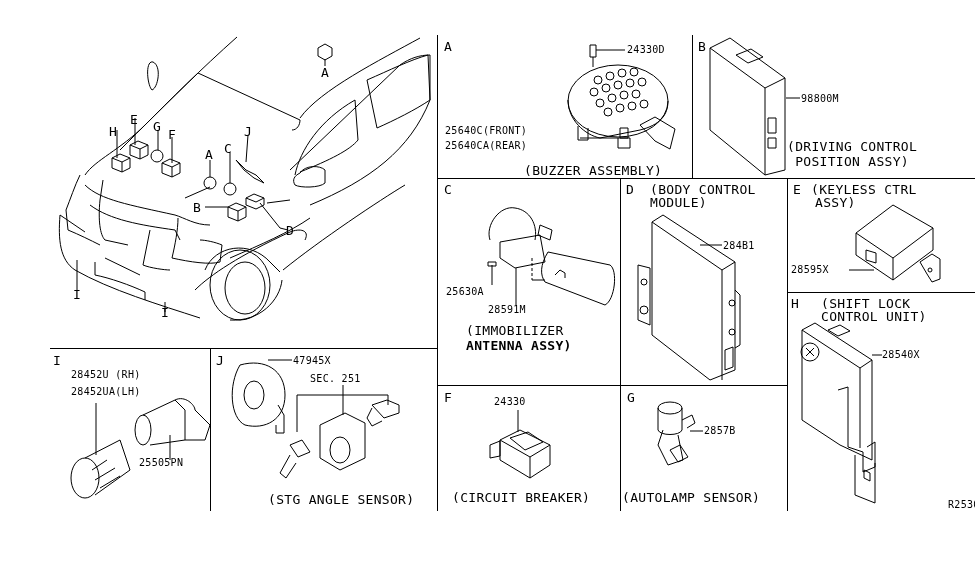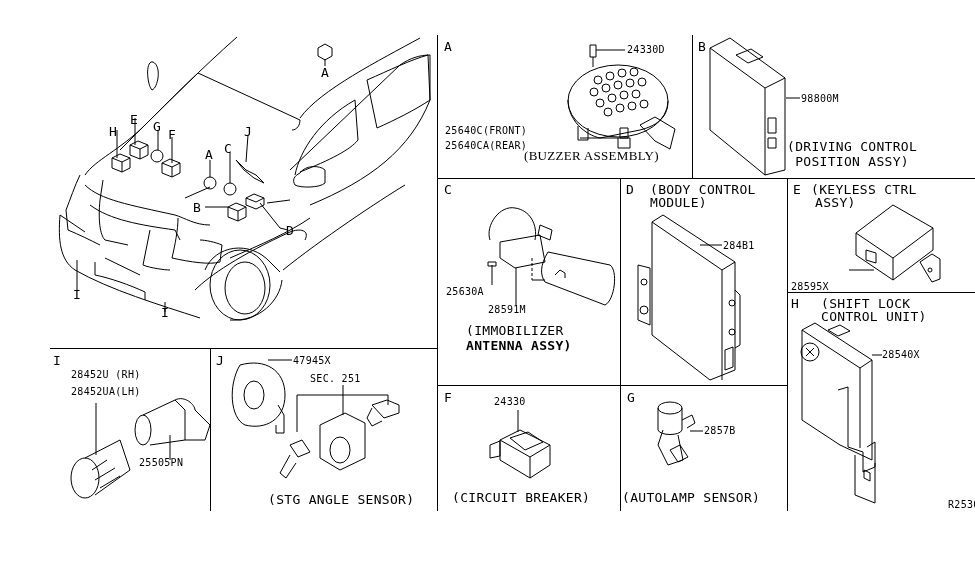--- a/index.html
+++ b/index.html
@@ -132,21 +132,21 @@
       <line x1="596" y1="50" x2="625" y2="50"></line>
       <path d="M640 125 l15 -8 l20 12 l-5 20 l-15 -8 z"></path>
       <path d="M578 126 l0 14 l10 0 l0 -12"></path>
       <path d="M620 128 l0 10 l8 0 l0 -10 z M618 138 l12 0 l0 10 l-12 0 z"></path>
       <line x1="580" y1="138" x2="618" y2="138"></line>
     </svg>
     <span class="lbl pane-letter" style="left:444px;top:40px;">A</span>
     <span class="lbl" style="left:627px;top:43px;">24330D</span>
     <span class="lbl" style="left:445px;top:124px;">25640C(FRONT)</span>
     <span class="lbl" style="left:445px;top:139px;">25640CA(REAR)</span>
-    <span class="lbl cap" style="left:524px;top:149px;font-family:Liberation Serif, serif;">(BUZZER ASSEMBLY)</span>
+    <span class="lbl cap" style="left:524px;top:164px;">(BUZZER ASSEMBLY)</span>
   </div>
 
   <div>
     <svg class="art" width="975" height="566" fill="none" stroke="#000" stroke-width="1">
       <path d="M710 48 L730 38 L785 78 L785 170 L765 175 L710 130 Z"></path>
       <path d="M710 48 L765 88 L785 78"></path>
       <path d="M765 88 L765 175"></path>
       <path d="M736 55 l15 -6 l12 8 l-15 6 z"></path>
       <path d="M768 118 l8 0 l0 15 l-8 0 z"></path>
       <path d="M768 138 l8 0 l0 10 l-8 0 z"></path>
@@ -205,21 +205,21 @@
       <path d="M856 233 L856 255 L893 280 L893 258"></path>
       <path d="M893 280 L933 250 L933 228"></path>
       <path d="M866 250 l10 3 l0 10 l-10 -3 z"></path>
       <path d="M920 262 l12 -8 l8 5 l0 20 l-8 3 l-5 -8 z"></path>
       <circle cx="930" cy="270" r="2"></circle>
       <line x1="849" y1="270" x2="874" y2="270"></line>
     </svg>
     <span class="lbl pane-letter" style="left:793px;top:183px;">E</span>
     <span class="lbl cap" style="left:811px;top:183px;">(KEYLESS CTRL</span>
     <span class="lbl cap" style="left:815px;top:196px;">ASSY)</span>
-    <span class="lbl" style="left:791px;top:280px;">28595X</span>
+    <span class="lbl" style="left:791px;top:263px;">28595X</span>
   </div>
 
   <div>
     <svg class="art" width="975" height="566" fill="none" stroke="#000" stroke-width="1">
       <path d="M802 330 L815 323 L872 360 L872 460 L840 445 L802 420 Z"></path>
       <path d="M802 330 L860 368 L872 360"></path>
       <path d="M860 368 L860 448"></path>
       <circle cx="810" cy="352" r="9"></circle>
       <path d="M806 348 l8 8 M814 348 l-8 8"></path>
       <path d="M828 330 l12 -5 l10 6 l-12 5 z"></path>

